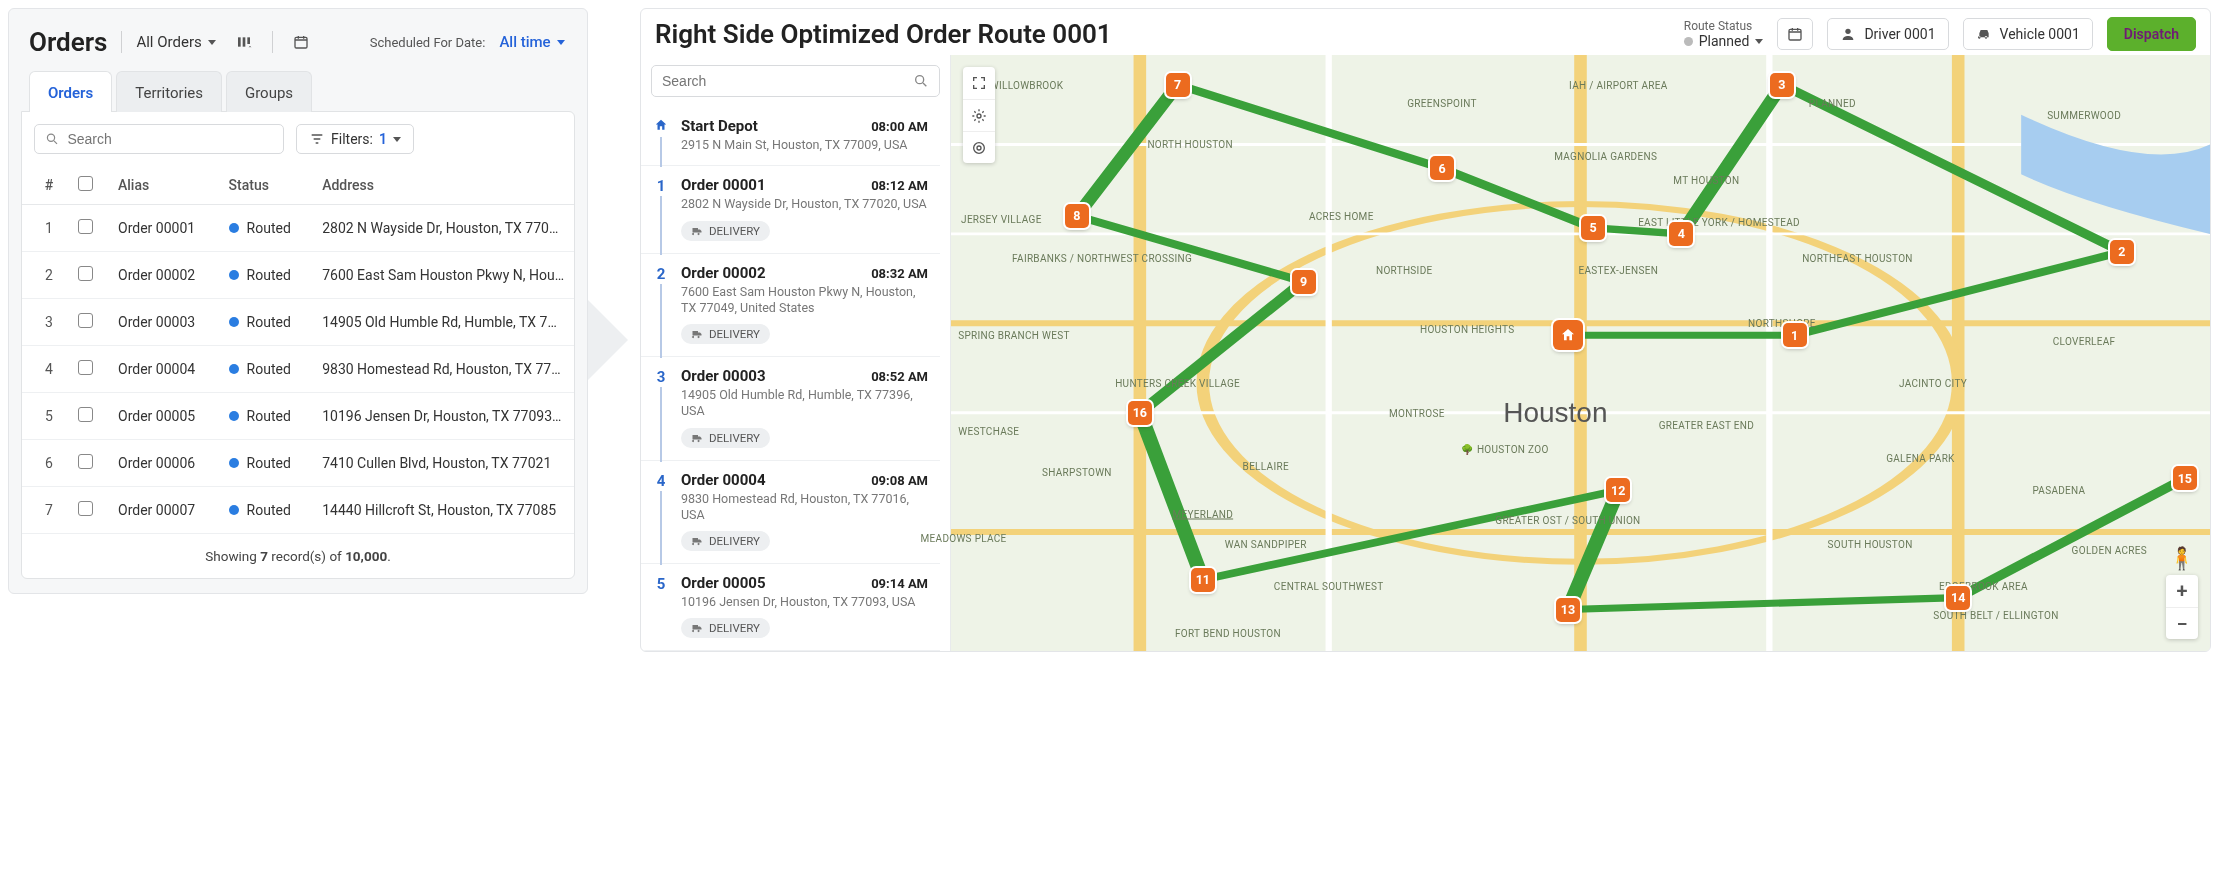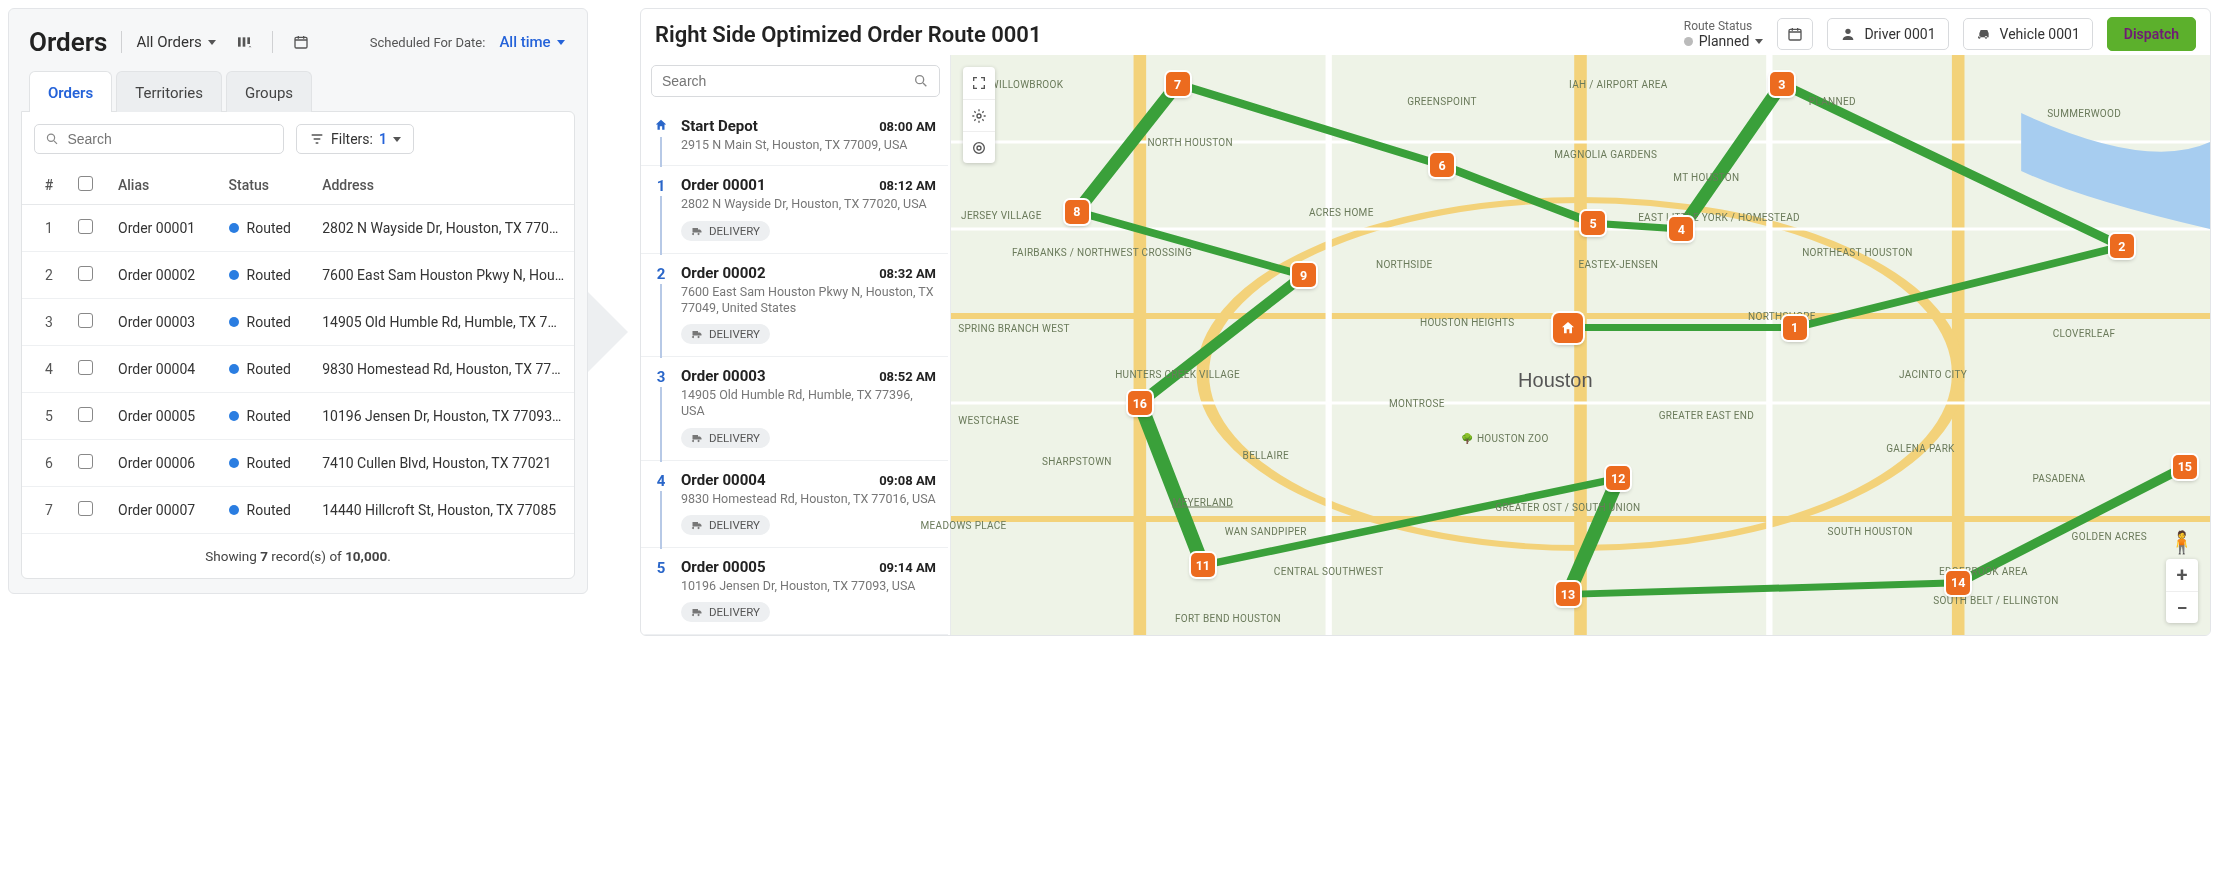--- a/index.html
+++ b/index.html
@@ -31,54 +31,54 @@
   .chk { width: 15px; height: 15px; border: 1.5px solid #888; border-radius: 3px; display: inline-block; }
   .status-dot { width: 10px; height: 10px; border-radius: 50%; background: #2a7de1; display: inline-block; margin-right: 8px; }
   .addr-cell { max-width: 230px; white-space: nowrap; overflow: hidden; text-overflow: ellipsis; }
   .table-footer { text-align: center; padding: 14px; color: #444; font-size: 13.5px; }
   .table-footer b { font-weight: 700; }
   
   .arrow-mid { width: 0; height: 0; align-self: center; border-top: 40px solid transparent; border-bottom: 40px solid transparent; border-left: 40px solid #edeff1; margin-left: -24px; margin-right: -12px; position: relative; top: 10px; }
   
   .panel-right { flex: 1; display: flex; flex-direction: column; border: 1px solid #e3e5e8; border-radius: 6px; overflow: hidden; }
   .r-topbar { display: flex; align-items: center; padding: 8px 14px 4px 14px; gap: 14px; }
-  .r-title { font-size: 22px; font-weight: 600; color: #222; flex: 1; }
+  .r-title { font-size: 26px; font-weight: 600; color: #222; flex: 1; }
   .route-status-block { display: flex; flex-direction: column; align-items: flex-start; font-size: 12px; color: #666; }
   .route-status-val { display: inline-flex; align-items: center; gap: 6px; color: #333; font-size: 14px; }
   .status-circle { width: 9px; height: 9px; border-radius: 50%; background: #bbb; display: inline-block; }
   .btn { display: inline-flex; align-items: center; gap: 8px; border: 1px solid #d8dadd; border-radius: 5px; padding: 7px 12px; background: #fff; cursor: pointer; font-size: 14px; color: #333; }
   .btn.square { padding: 7px 9px; }
   .btn-green { background: #5cb02c; border-color: #5cb02c; color: #701a75; font-weight: 600; padding: 8px 16px; }
   .r-menubar { display: flex; gap: 20px; padding: 6px 14px 10px 14px; color: #333; font-size: 14.5px; border-bottom: 1px solid #e8eaec; }
   .menuitem { cursor: pointer; }
   .r-body { display: flex; min-height: 540px; }
   .stops-col { width: 310px; border-right: 1px solid #e8eaec; display: flex; flex-direction: column; }
   .stop-search { margin: 10px; display: flex; align-items: center; border: 1px solid #d8dadd; border-radius: 5px; padding: 7px 10px; }
   .stop-search input { border: none; outline: none; flex: 1; font-size: 14px; }
-  .stops-list { flex: 1; overflow-y: auto; padding-right: 2px; }
+  .stops-list { flex: 1; overflow-y: auto; padding-right: 10px; }
   .stop { display: flex; gap: 10px; padding: 10px 12px 12px 10px; border-bottom: 1px solid #eef0f2; position: relative; }
   .stop-num { width: 20px; text-align: center; font-weight: 700; color: #2a66c9; flex-shrink: 0; font-size: 15px; padding-top: 1px; }
   .home-icon { color: #2a66c9; }
   .timeline { width: 2px; background: #b7c9e6; position: absolute; left: 19px; top: 30px; bottom: -2px; }
   .stop-main { flex: 1; min-width: 0; }
   .stop-title-row { display: flex; justify-content: space-between; align-items: baseline; }
   .stop-name { font-weight: 700; font-size: 15px; color: #222; }
   .stop-time { font-weight: 700; font-size: 13px; color: #222; }
   .stop-addr { font-size: 12.5px; color: #777; margin-top: 2px; line-height: 1.3; }
   .badge { display: inline-flex; align-items: center; gap: 6px; background: #edeff1; border-radius: 12px; padding: 3px 10px; font-size: 11.5px; color: #555; margin-top: 8px; }
   .map-col { flex: 1; position: relative; background: #e9efe2; }
   .map-svg { position: absolute; inset: 0; width: 100%; height: 100%; }
   .map-tools { position: absolute; top: 12px; left: 12px; display: flex; flex-direction: column; gap: 0; background: #fff; border-radius: 4px; box-shadow: 0 1px 4px rgba(0,0,0,.2); }
   .map-tool { width: 32px; height: 32px; display: flex; align-items: center; justify-content: center; cursor: pointer; color: #555; }
   .map-tool + .map-tool { border-top: 1px solid #eee; }
   .zoom-ctrl { position: absolute; right: 12px; bottom: 12px; background: #fff; border-radius: 4px; box-shadow: 0 1px 4px rgba(0,0,0,.2); }
   .pegman { position: absolute; right: 14px; bottom: 80px; font-size: 22px; }
   .marker { position: absolute; transform: translate(-50%, -50%); width: 24px; height: 24px; border-radius: 5px; background: #ec6b1f; color: #fff; font-weight: 700; font-size: 12.5px; display: flex; align-items: center; justify-content: center; box-shadow: 0 0 0 2px #fff, 0 2px 4px rgba(0,0,0,.3); }
   .marker.home { background: #ec6b1f; width: 30px; height: 30px; border-radius: 6px; }
-  .city-label { position: absolute; transform: translate(-50%,-50%); font-size: 20px; font-weight: 500; color: #555; pointer-events: none; font-family: Arial; }
+  .city-label { position: absolute; transform: translate(-50%,-50%); font-size: 28px; font-weight: 500; color: #555; pointer-events: none; font-family: Arial; margin-top: 24px; }
   .road-label { position: absolute; transform: translate(-50%,-50%); font-size: 10px; color: #6a7a5a; pointer-events: none; white-space: nowrap; text-transform: uppercase; letter-spacing: .3px; }
   svg.ico { width: 16px; height: 16px; }
 </style>
 </head>
 <body>
 
 <div class="container">
 
   <div class="panel-left">
     <div class="left-header">

